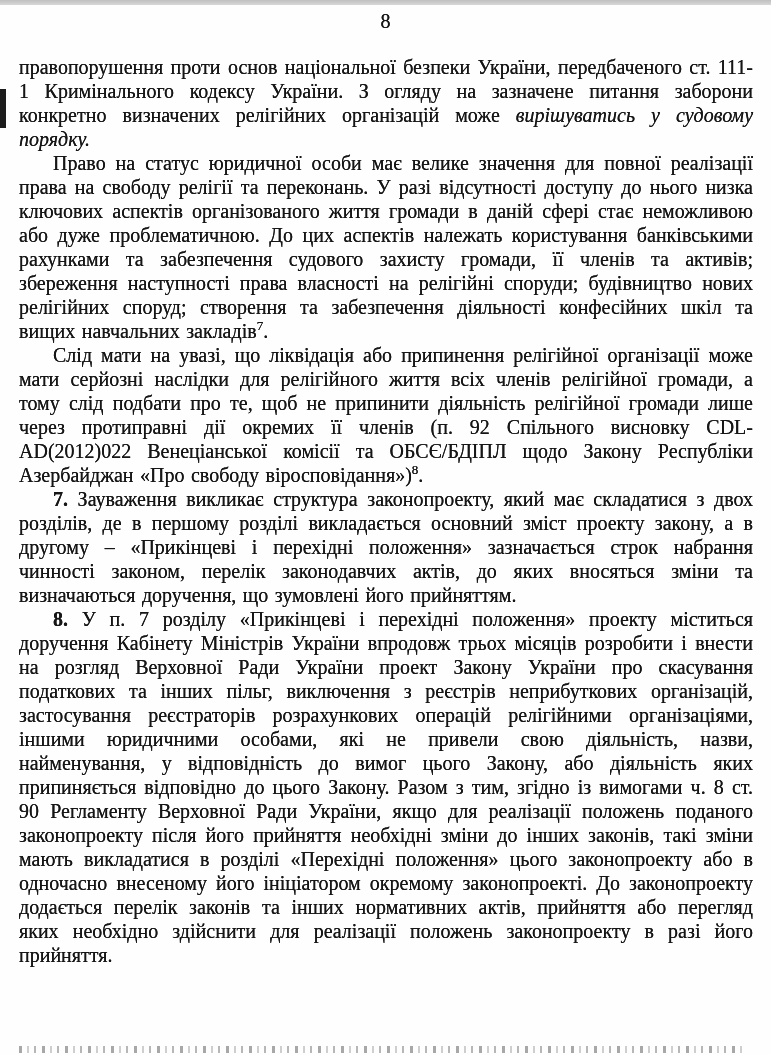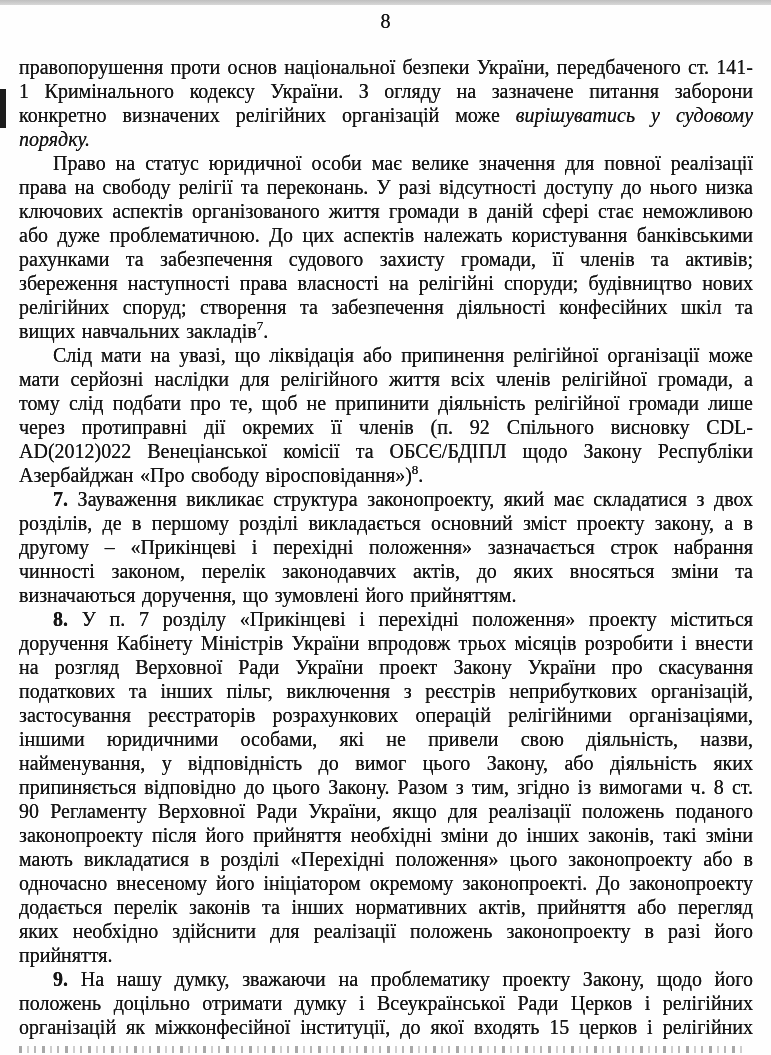--- a/index.html
+++ b/index.html
@@ -51,21 +51,20 @@
   }
 </style>
 </head>
 <body>
 
 <div class="page">
   <div class="scan-top-bar"></div>
   <div class="scan-left-mark" style="background: rgb(28, 28, 28);"></div>
   <div class="page-number">8</div>
   <div class="document-body">
-      <p class="para no-indent"><span class="seg-normal">правопорушення проти основ національної безпеки України, передбаченого ст. 141-1 Кримінального кодексу України. З огляду на зазначене питання заборони конкретно визначених релігійних організацій може </span><span class="seg-italic">вирішуватись у судовому порядку.</span></p>
+      <p class="para no-indent"><span class="seg-normal">правопорушення проти основ національної безпеки України, передбаченого ст. 111-1 Кримінального кодексу України. З огляду на зазначене питання заборони конкретно визначених релігійних організацій може </span><span class="seg-italic">вирішуватись у судовому порядку.</span></p>
       <p class="para"><span class="seg-normal">Право на статус юридичної особи має велике значення для повної реалізації права на свободу релігії та переконань. У разі відсутності доступу до нього низка ключових аспектів організованого життя громади в даній сфері стає неможливою або дуже проблематичною. До цих аспектів належать користування банківськими рахунками та забезпечення судового захисту громади, її членів та активів; збереження наступності права власності на релігійні споруди; будівництво нових релігійних споруд; створення та забезпечення діяльності конфесійних шкіл та вищих навчальних закладів</span><span class="seg-sup">7</span><span class="seg-normal">.</span></p>
       <p class="para"><span class="seg-normal">Слід мати на увазі, що ліквідація або припинення релігійної організації може мати серйозні наслідки для релігійного життя всіх членів релігійної громади, а тому слід подбати про те, щоб не припинити діяльність релігійної громади лише через протиправні дії окремих її членів (п. 92 Спільного висновку CDL-AD(2012)022 Венеціанської комісії та ОБСЄ/БДІПЛ щодо Закону Республіки Азербайджан «Про свободу віросповідання»)</span><span class="seg-sup">8</span><span class="seg-normal">.</span></p>
       <p class="para"><span class="seg-bold">7.</span><span class="seg-normal"> Зауваження викликає структура законопроекту, який має складатися з двох розділів, де в першому розділі викладається основний зміст проекту закону, а в другому – «Прикінцеві і перехідні положення» зазначається строк набрання чинності законом, перелік законодавчих актів, до яких вносяться зміни та визначаються доручення, що зумовлені його прийняттям.</span></p>
       <p class="para"><span class="seg-bold">8.</span><span class="seg-normal"> У п. 7 розділу «Прикінцеві і перехідні положення» проекту міститься доручення Кабінету Міністрів України впродовж трьох місяців розробити і внести на розгляд Верховної Ради України проект Закону України про скасування податкових та інших пільг, виключення з реєстрів неприбуткових організацій, застосування реєстраторів розрахункових операцій релігійними організаціями, іншими юридичними особами, які не привели свою діяльність, назви, найменування, у відповідність до вимог цього Закону, або діяльність яких припиняється відповідно до цього Закону. Разом з тим, згідно із вимогами ч. 8 ст. 90 Регламенту Верховної Ради України, якщо для реалізації положень поданого законопроекту після його прийняття необхідні зміни до інших законів, такі зміни мають викладатися в розділі «Перехідні положення» цього законопроекту або в одночасно внесеному його ініціатором окремому законопроекті. До законопроекту додається перелік законів та інших нормативних актів, прийняття або перегляд яких необхідно здійснити для реалізації положень законопроекту в разі його прийняття.</span></p>
-      <p class="para continued"><span class="seg-bold">9.</span><span class="seg-normal"> На нашу думку, зважаючи на проблематику проекту Закону, щодо його положень доцільно отримати думку і Всеукраїнської Ради Церков і релігійних організацій як міжконфесійної інституції, до якої входять 15 церков і релігійних</span></p>
     </div>
   <div class="cutoff-line"></div>
 </div>
 
 </body></html>

